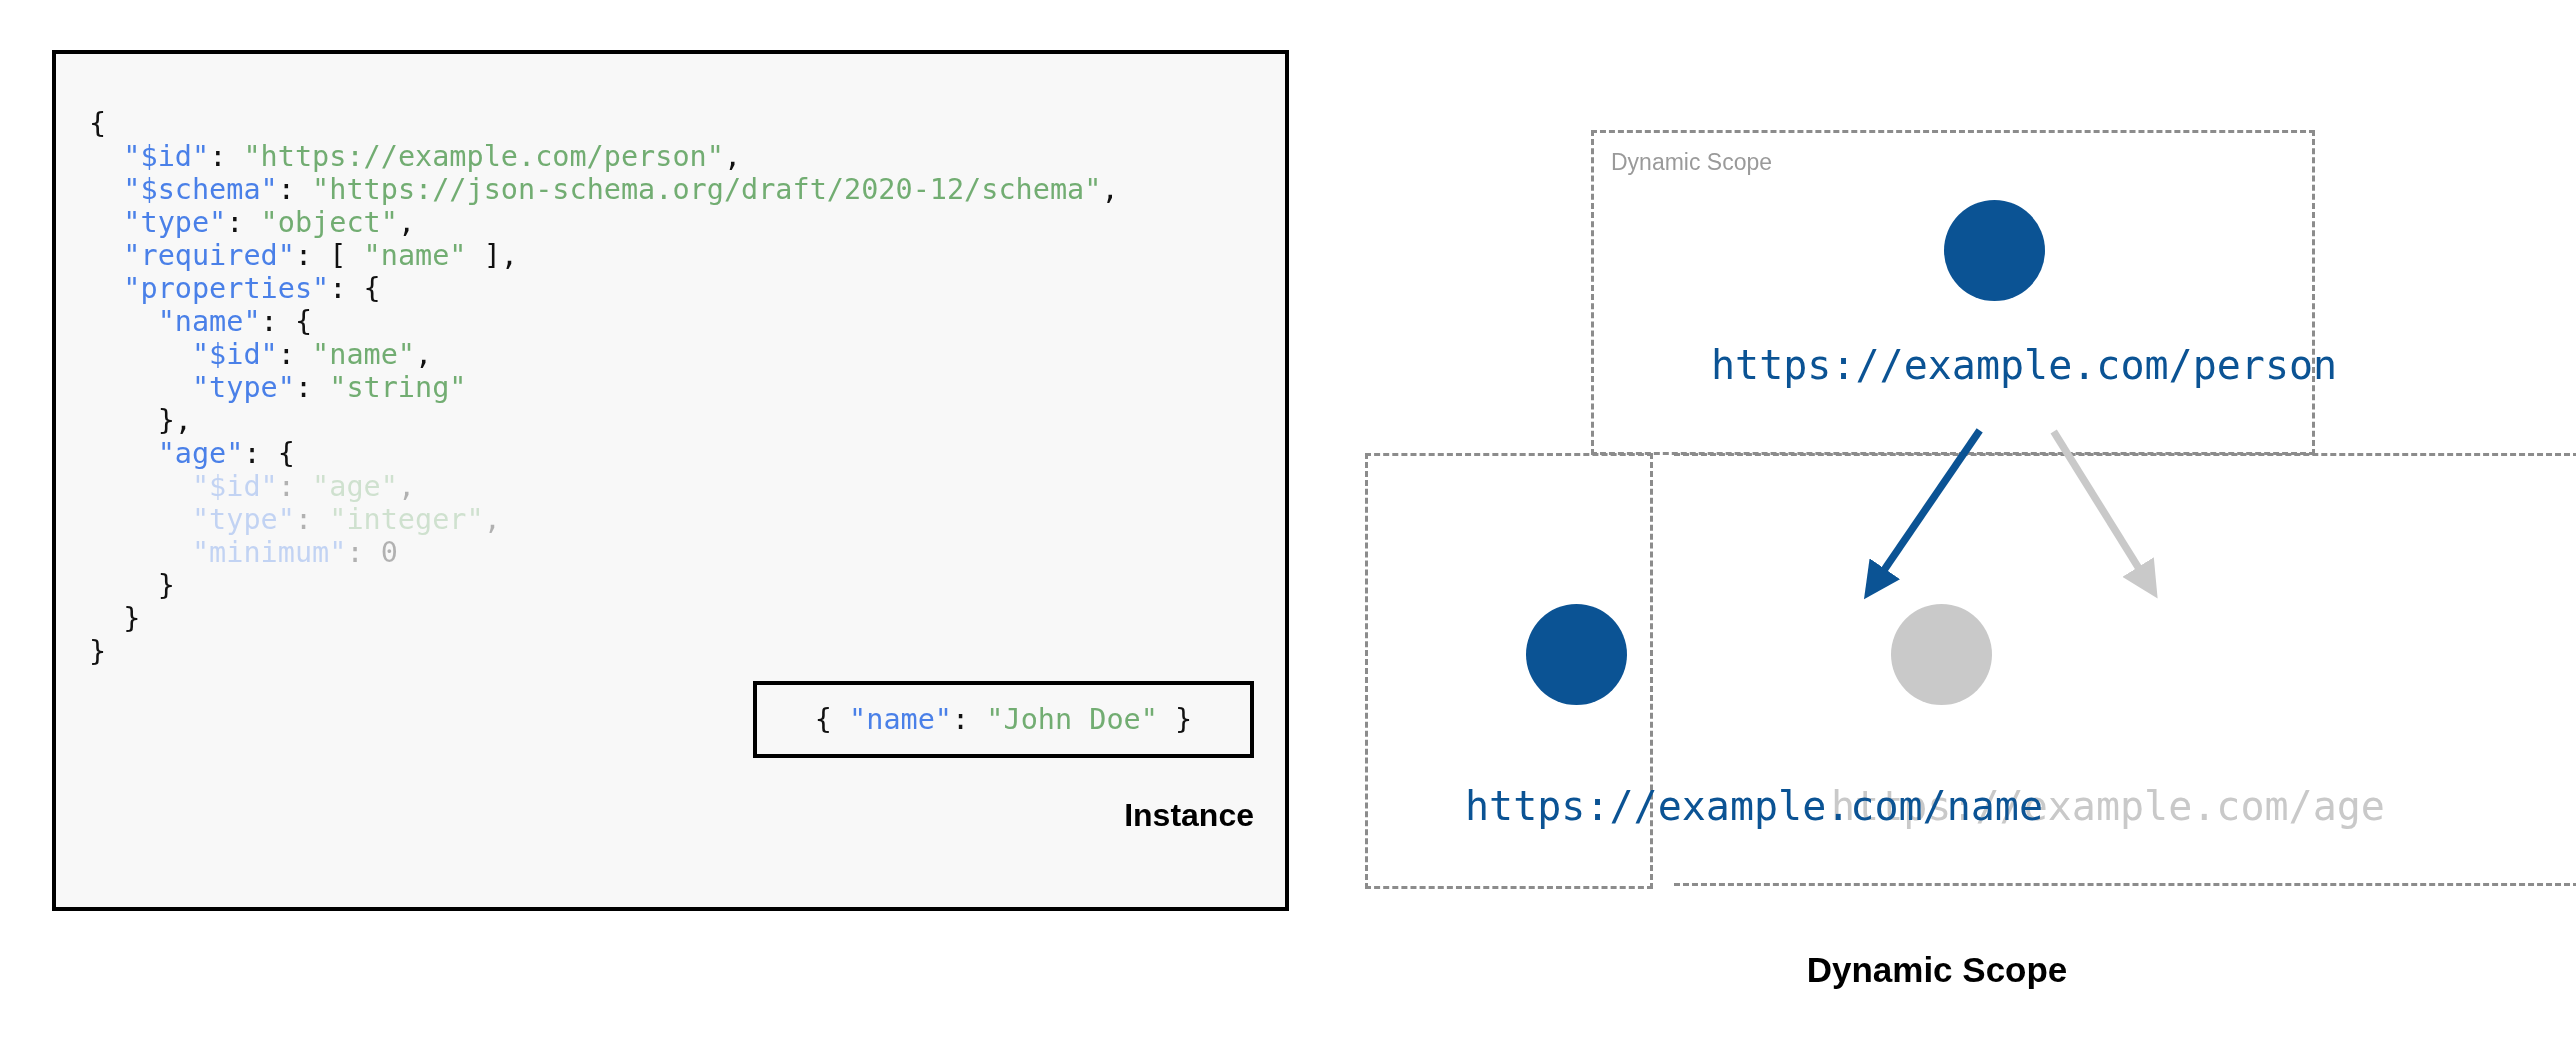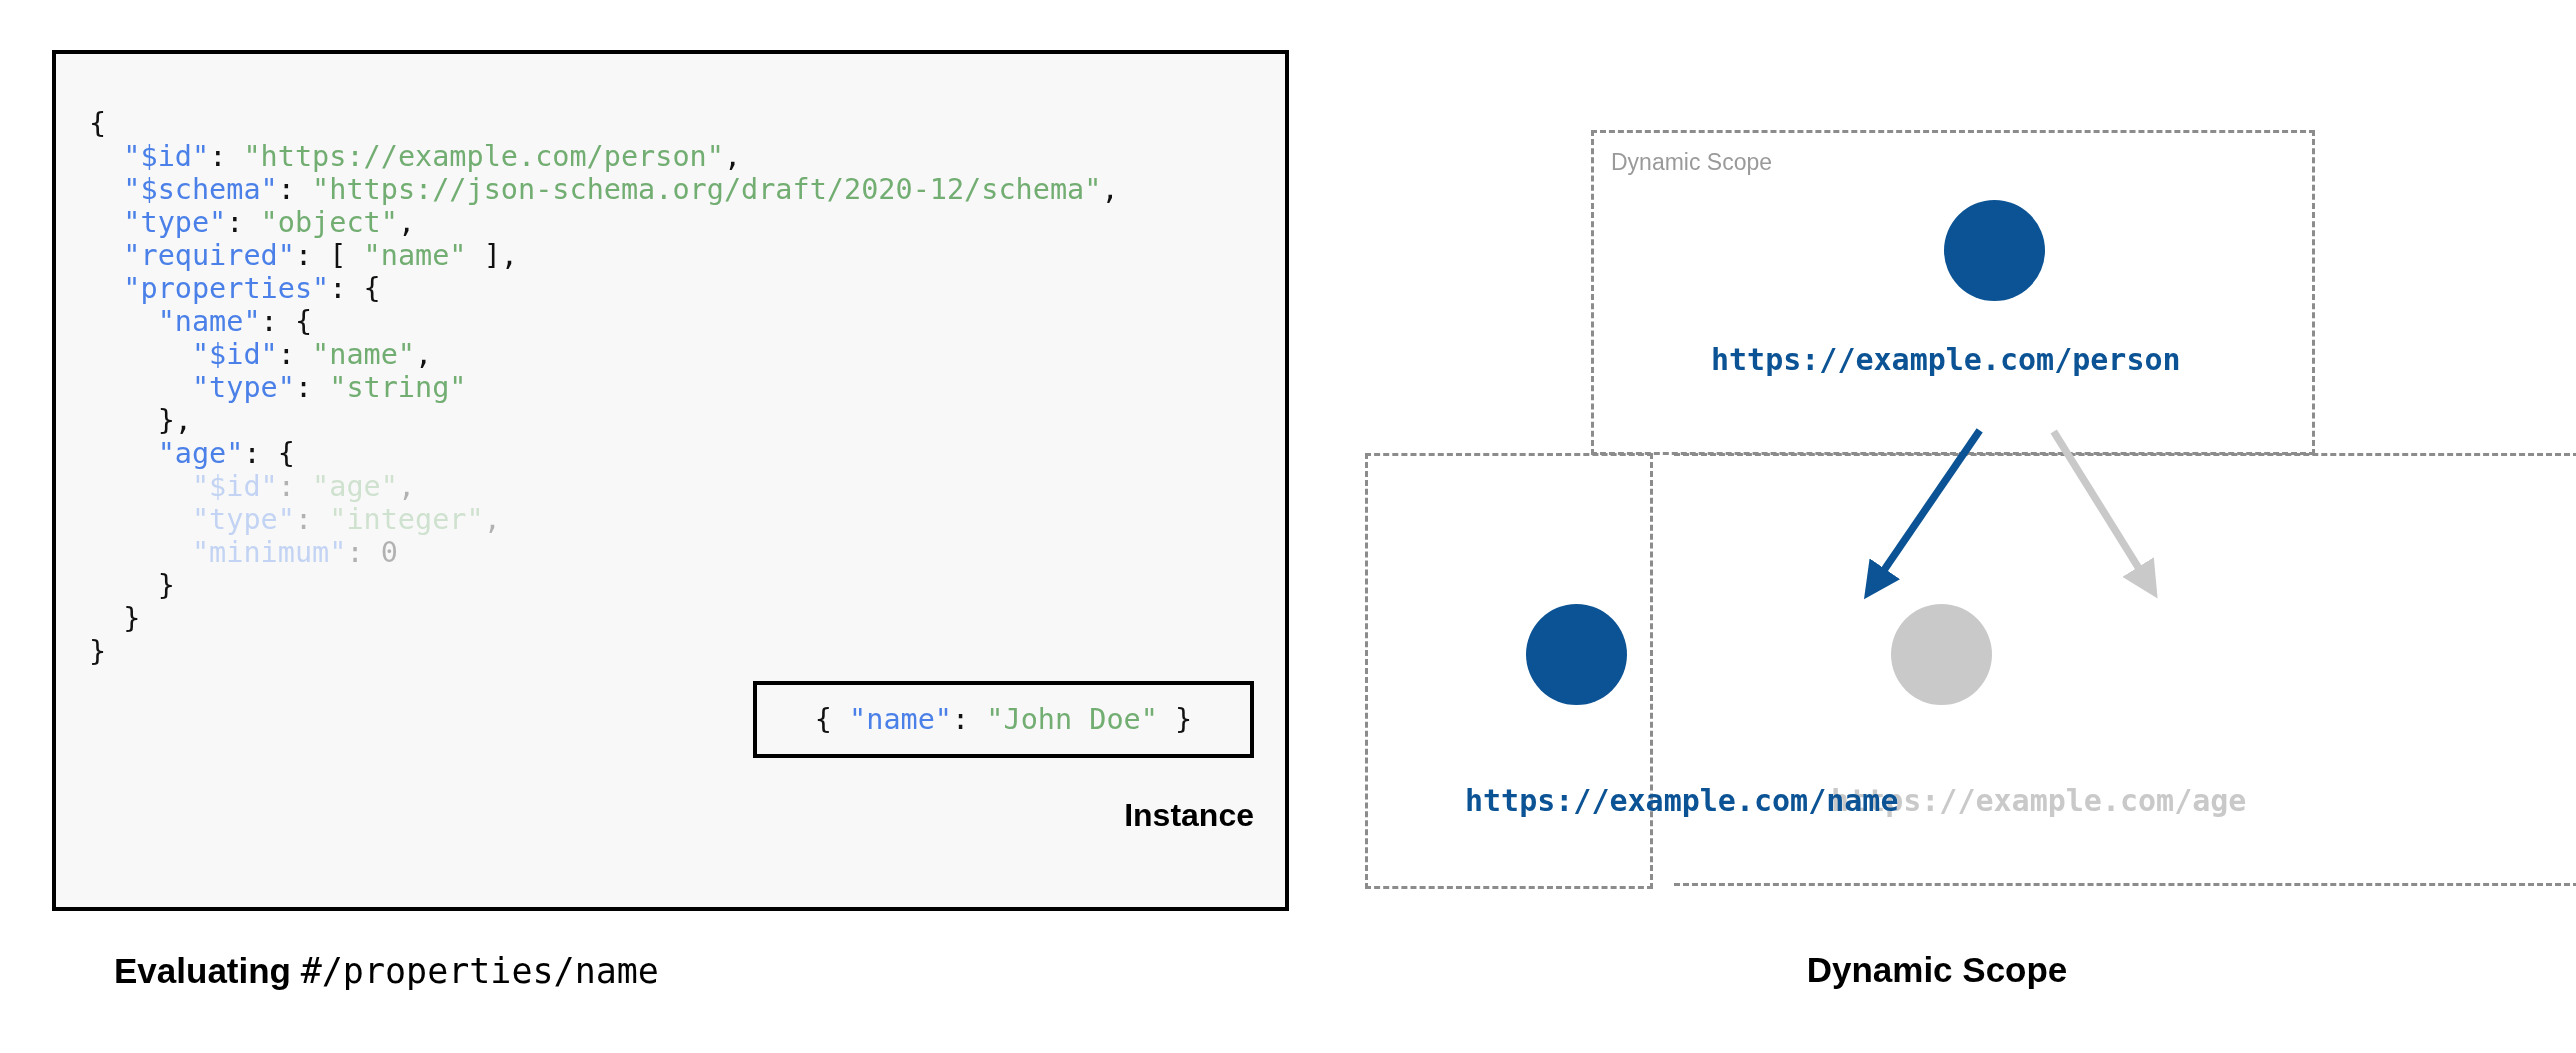--- a/index.html
+++ b/index.html
@@ -74,22 +74,21 @@
   .node-circle{position:absolute;border-radius:50%;}
   .node-blue{background:#0B5394;}
   .node-grey{background:#C9C9C9;}
   #circle-person{left:646px;top:200px;width:101px;height:101px;}
   #circle-name{left:228px;top:604px;width:101px;height:101px;}
   #circle-age{left:593px;top:604px;width:101px;height:101px;}
 
   .node-label{
     position:absolute;white-space:nowrap;
     font-family:"DejaVu Sans Mono","Liberation Mono",monospace;
-    font-size:30px;
-    font-weight:bold;
+    font-size:40px;
   }
   #label-person{left:413px;top:342px;color:#0B5394;}
   #label-name{left:167px;top:783px;color:#0B5394;}
   #label-age{left:533px;top:783px;color:#C9C9C9;}
 
   #arrow-svg{position:absolute;left:0;top:0;width:1278px;height:1053px;
     pointer-events:none;}
 
   #right-caption{
     position:absolute;left:0;top:950px;width:1278px;
@@ -105,21 +104,20 @@
   <div id="code-box">
     <pre id="code-listing"><span class="ln"><span class="punc">{</span></span><span class="ln">  <span class="key">"$id"</span><span class="punc">: </span><span class="str">"https://example.com/person"</span><span class="punc">,</span></span><span class="ln">  <span class="key">"$schema"</span><span class="punc">: </span><span class="str">"https://json-schema.org/draft/2020-12/schema"</span><span class="punc">,</span></span><span class="ln">  <span class="key">"type"</span><span class="punc">: </span><span class="str">"object"</span><span class="punc">,</span></span><span class="ln">  <span class="key">"required"</span><span class="punc">: [ </span><span class="str">"name"</span><span class="punc"> ],</span></span><span class="ln">  <span class="key">"properties"</span><span class="punc">: {</span></span><span class="ln">    <span class="key">"name"</span><span class="punc">: {</span></span><span class="ln">      <span class="key">"$id"</span><span class="punc">: </span><span class="str">"name"</span><span class="punc">,</span></span><span class="ln">      <span class="key">"type"</span><span class="punc">: </span><span class="str">"string"</span></span><span class="ln">    <span class="punc">},</span></span><span class="ln">    <span class="key">"age"</span><span class="punc">: {</span></span><span class="ln dim">      <span class="key">"$id"</span><span class="punc">: </span><span class="str">"age"</span><span class="punc">,</span></span><span class="ln dim">      <span class="key">"type"</span><span class="punc">: </span><span class="str">"integer"</span><span class="punc">,</span></span><span class="ln dim">      <span class="key">"minimum"</span><span class="punc">: </span><span class="num">0</span></span><span class="ln">    <span class="punc">}</span></span><span class="ln">  <span class="punc">}</span></span><span class="ln"><span class="punc">}</span></span></pre>
   </div>
 
   <div id="instance-box">
     <span id="instance-code"><span class="punc">{ </span><span class="key">"name"</span><span class="punc">: </span><span class="str">"John Doe"</span><span class="punc"> }</span></span>
   </div>
 
   <div id="instance-caption">Instance</div>
 
-  <div id="left-caption"><span>Evaluating </span><span class="mono">#/properties/name</span></div>
 
 </div>
 
 <div id="scope-panel">
 
   <div class="scope-box" id="scope-box-root"></div>
   <div class="scope-box" id="scope-box-left"></div>
   <div class="scope-box" id="scope-box-right-edge"></div>
 
   <div id="scope-root-label">Dynamic Scope</div>

